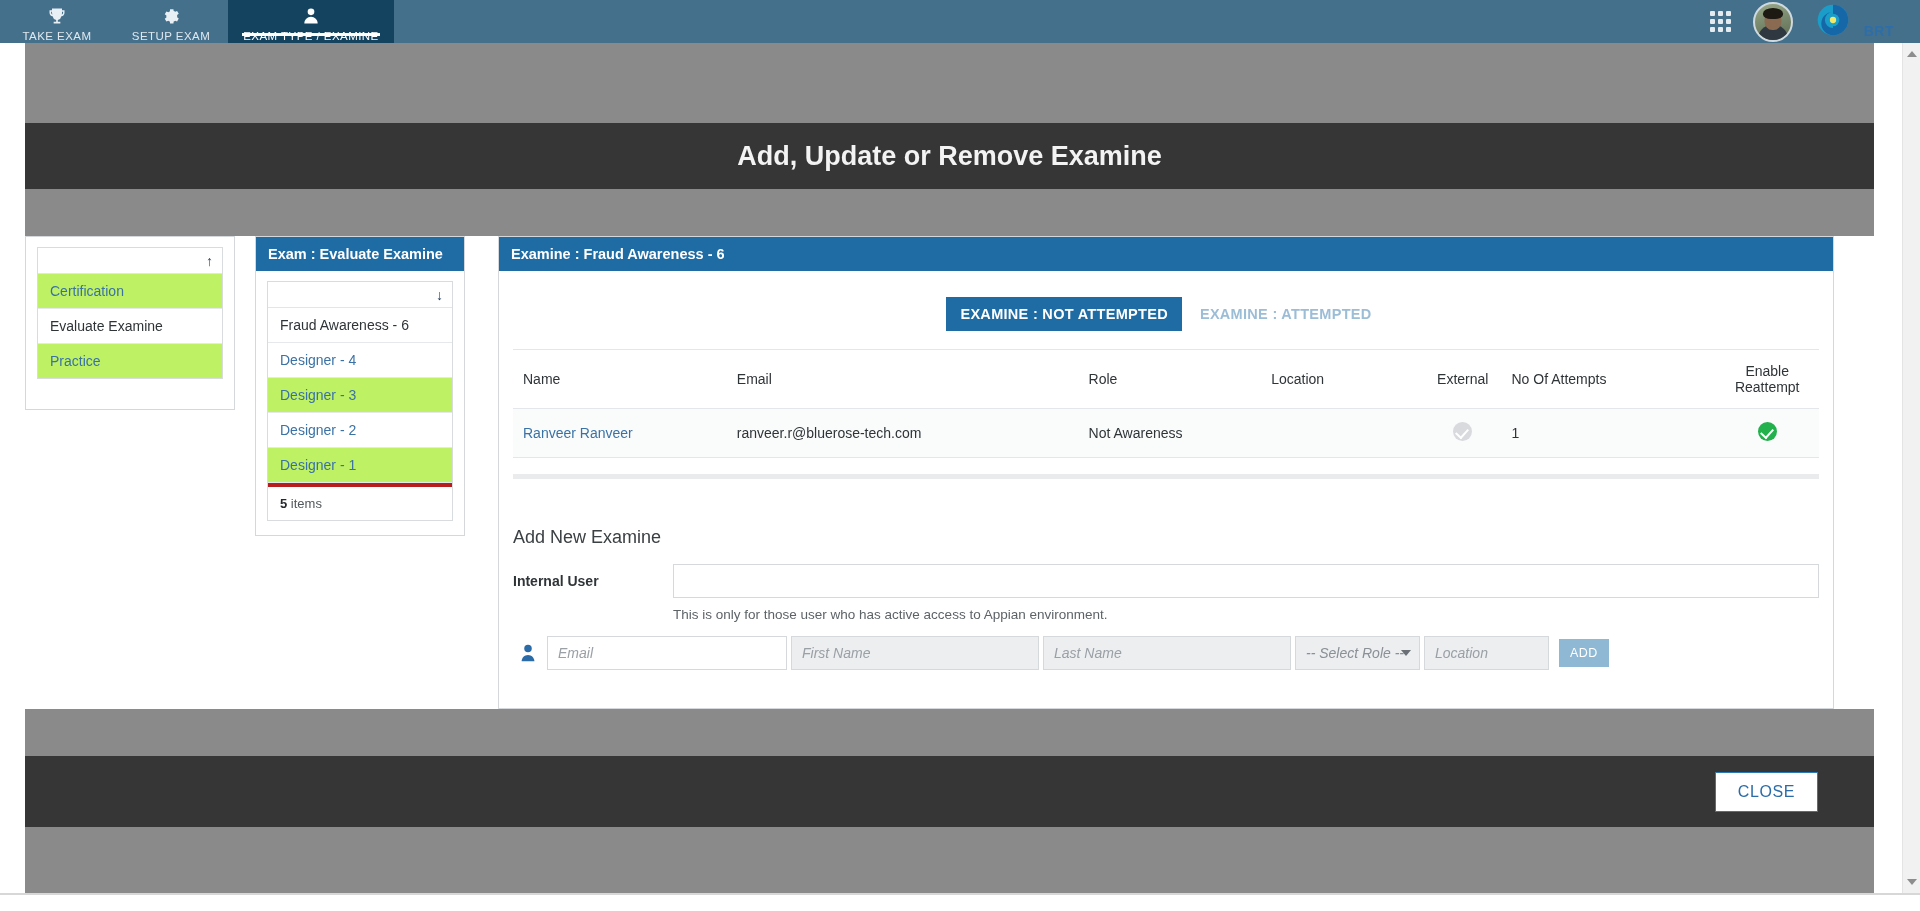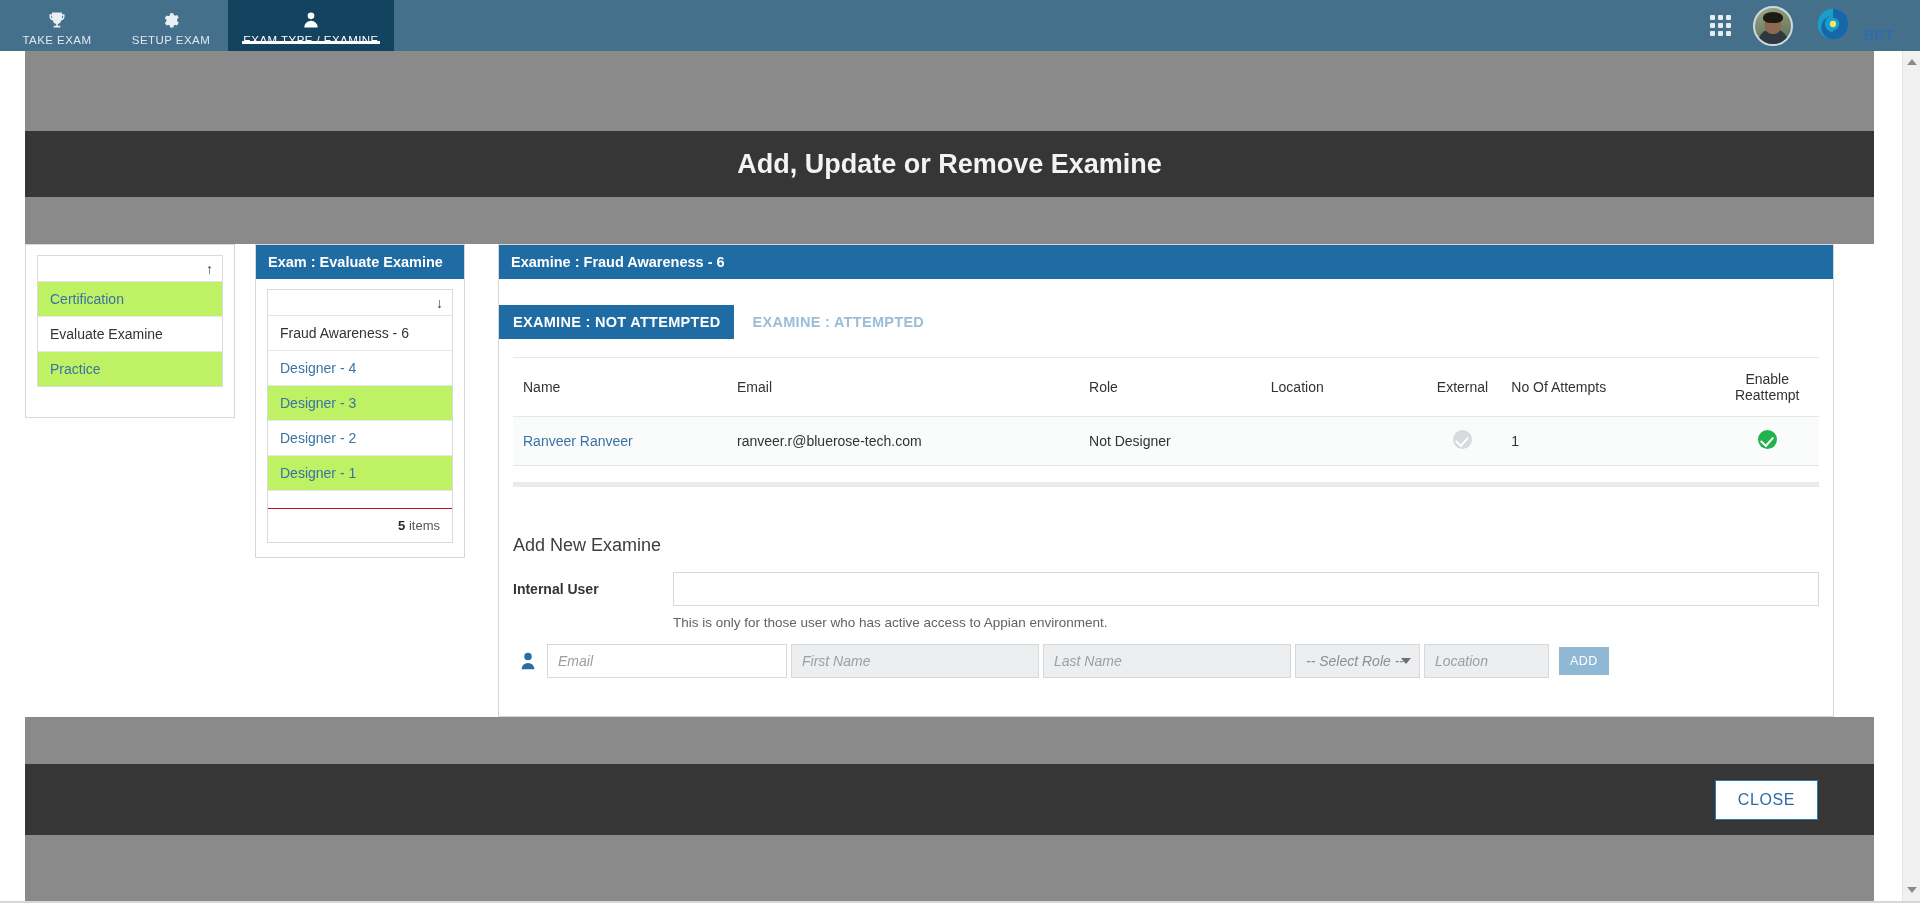--- a/index.html
+++ b/index.html
@@ -6,21 +6,21 @@
   html, body {
     width: 1920px; height: 911px;
     background: #ffffff;
     font-family: "Liberation Sans", sans-serif;
     overflow: hidden;
   }
 
   
   .topnav {
     position: relative;
-    height: 51px;
+    height: 43px;
     background: #45708c;
     display: flex;
     align-items: stretch;
   }
   .nav-item {
     width: 114px;
     display: flex;
     flex-direction: column;
     align-items: center;
     justify-content: center;
@@ -178,42 +178,41 @@
     background: #ffffff;
   }
   .picker-item:last-child { border-bottom: none; }
   .picker-item.alt { background: #bef264; }
   .picker-item a { color: #3b72a5; text-decoration: none; }
   .picker-item.selected { color: #2f3437; background: #ffffff; }
   .picker-foot {
     padding: 9px 12px;
     font-size: 13px;
     color: #52575b;
-    text-align: right;
-    border-top: 1px solid #b91c1c;
-    background: #ffffff;
-    margin-top: 17px;
+    text-align: left;
+    border-top: 4px solid #b91c1c;
+    background: #ffffff;
   }
   .picker-foot b { color: #25292c; }
 
   #panel-exam-type { width: 210px; margin-left: 0; }
   #panel-exam-type .panel-body { padding-bottom: 30px; }
   #panel-exam-list { width: 210px; margin-left: 20px; }
 
   
   #panel-examine {
     flex: 1;
     margin-left: 33px;
     margin-right: 40px;
     border: 1px solid #d4d8db;
   }
   #panel-examine .panel-body { padding: 0; }
 
   .tabs {
-    display: flex; align-items: center; justify-content: flex-start;
+    display: flex; align-items: center; justify-content: center;
     gap: 0;
     padding: 26px 0 18px 0;
   }
   .tab {
     font-size: 14.5px;
     font-weight: bold;
     letter-spacing: .3px;
     padding: 9px 14px;
     cursor: pointer;
   }
@@ -520,21 +519,21 @@
                     <th class="col-att">No Of Attempts</th>
                     <th class="col-re ctr">Enable Reattempt</th>
                   </tr>
                 </thead>
                 <tbody>
                   <tr>
                     <td class="col-name">
                       <a href="#">Ranveer Ranveer</a>
                     </td>
                     <td class="col-email">ranveer.r@bluerose-tech.com</td>
-                    <td class="col-role">Not Designer</td>
+                    <td class="col-role">Not Awareness</td>
                     <td class="col-loc"></td>
                     <td class="col-ext ctr">
                       <span class="chk grey"></span>
                     </td>
                     <td class="col-att">1</td>
                     <td class="col-re ctr">
                       <span class="chk green"></span>
                     </td>
                   </tr>
                 </tbody>

